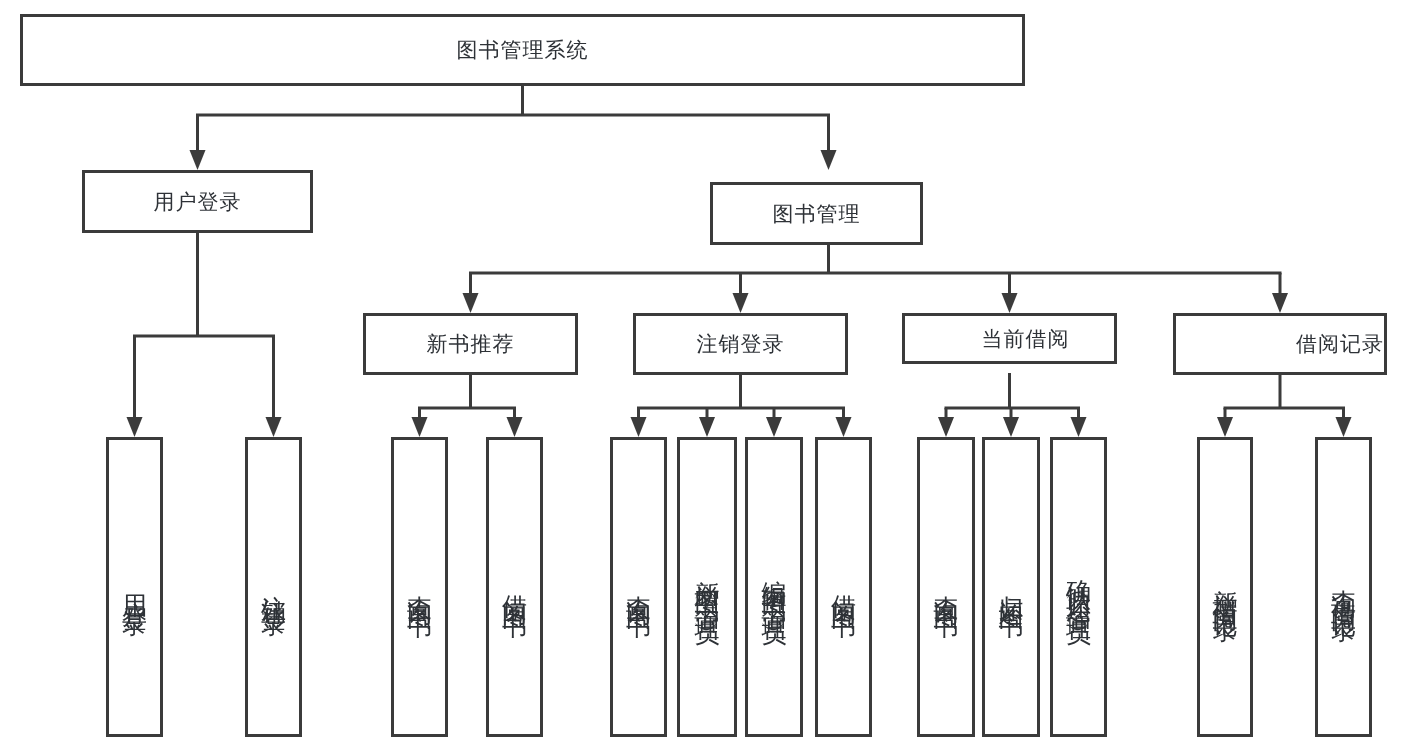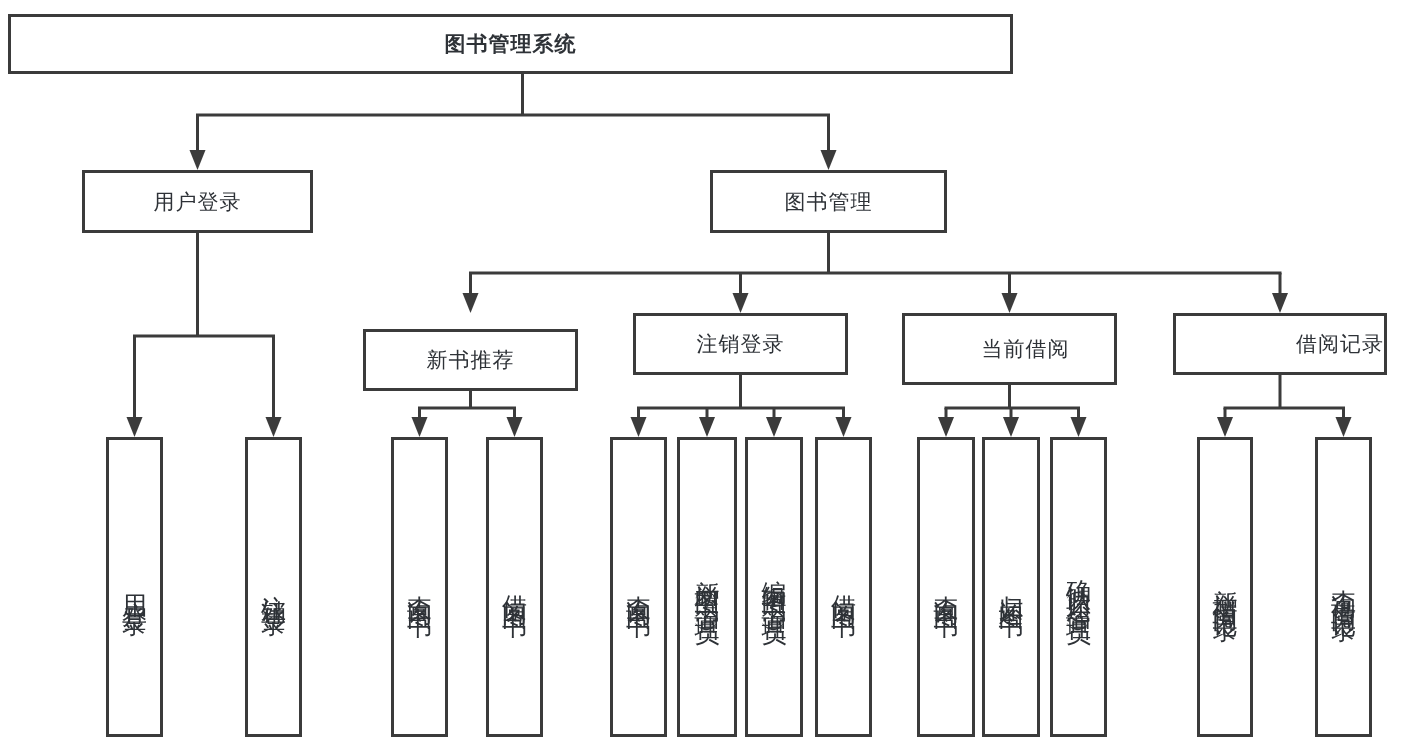--- a/index.html
+++ b/index.html
@@ -114,36 +114,36 @@
       <line x1="1078.5" y1="408" x2="1078.5" y2="421" stroke="#3b3b3b" stroke-width="3"></line>
       <polygon points="1070.5,417 1086.5,417 1078.5,437" fill="#3b3b3b"></polygon>
       <line x1="1280" y1="373" x2="1280" y2="408" stroke="#3b3b3b" stroke-width="3"></line>
       <line x1="1223.5" y1="408" x2="1345" y2="408" stroke="#3b3b3b" stroke-width="3"></line>
       <line x1="1225" y1="408" x2="1225" y2="421" stroke="#3b3b3b" stroke-width="3"></line>
       <polygon points="1217,417 1233,417 1225,437" fill="#3b3b3b"></polygon>
       <line x1="1343.5" y1="408" x2="1343.5" y2="421" stroke="#3b3b3b" stroke-width="3"></line>
       <polygon points="1335.5,417 1351.5,417 1343.5,437" fill="#3b3b3b"></polygon>
     </svg>
   <div id="nodes-layer">
-      <div class="node horizontal" style="left: 8px; top: 14px; width: 1005px; height: 60px; font-weight: bold;">
+      <div class="node horizontal" style="left: 20px; top: 14px; width: 1005px; height: 72px;">
     <span class="label">图书管理系统</span>
   </div>
       <div class="node horizontal" style="left: 82px; top: 170px; width: 231px; height: 63px;">
     <span class="label">用户登录</span>
   </div>
-      <div class="node horizontal" style="left: 710px; top: 170px; width: 237px; height: 63px;">
+      <div class="node horizontal" style="left: 710px; top: 182px; width: 213px; height: 63px;">
     <span class="label">图书管理</span>
   </div>
-      <div class="node horizontal" style="left: 363px; top: 313px; width: 215px; height: 62px; margin-top: 16px;">
+      <div class="node horizontal" style="left: 363px; top: 313px; width: 215px; height: 62px;">
     <span class="label">新书推荐</span>
   </div>
       <div class="node horizontal" style="left: 633px; top: 313px; width: 215px; height: 62px;">
     <span class="label">注销登录</span>
   </div>
-      <div class="node horizontal" style="left: 902px; top: 313px; width: 215px; height: 72px; padding-left: 32px;">
+      <div class="node horizontal" style="left: 902px; top: 313px; width: 215px; height: 51px; padding-left: 32px;">
     <span class="label">当前借阅</span>
   </div>
       <div class="node horizontal" style="left: 1173px; top: 313px; width: 214px; height: 62px; justify-content: flex-end;">
     <span class="label">借阅记录</span>
   </div>
       <div class="node vertical" style="left: 106px; top: 437px; width: 57px; height: 300px;">
     <span class="label">用户登录</span>
   </div>
       <div class="node vertical" style="left: 245px; top: 437px; width: 57px; height: 300px;">
     <span class="label">注销登录</span>

